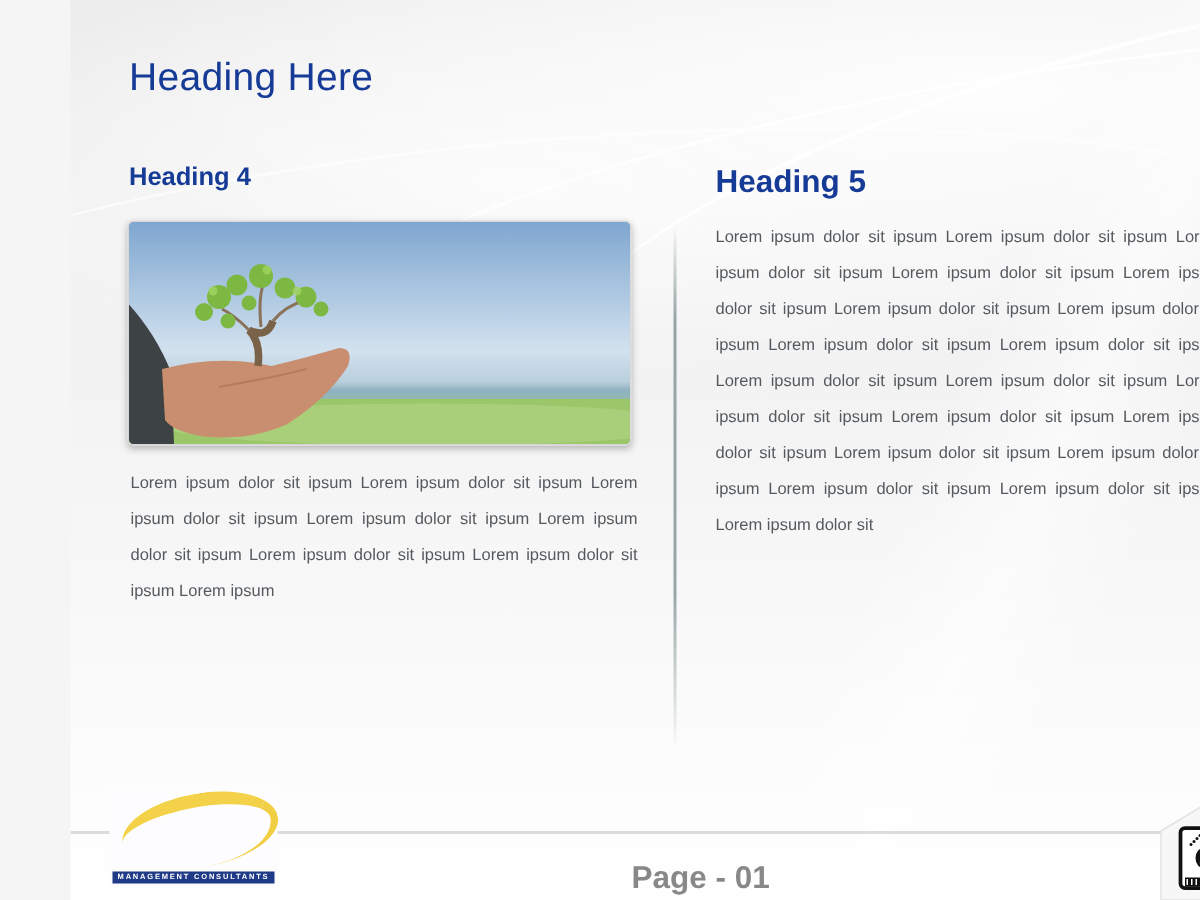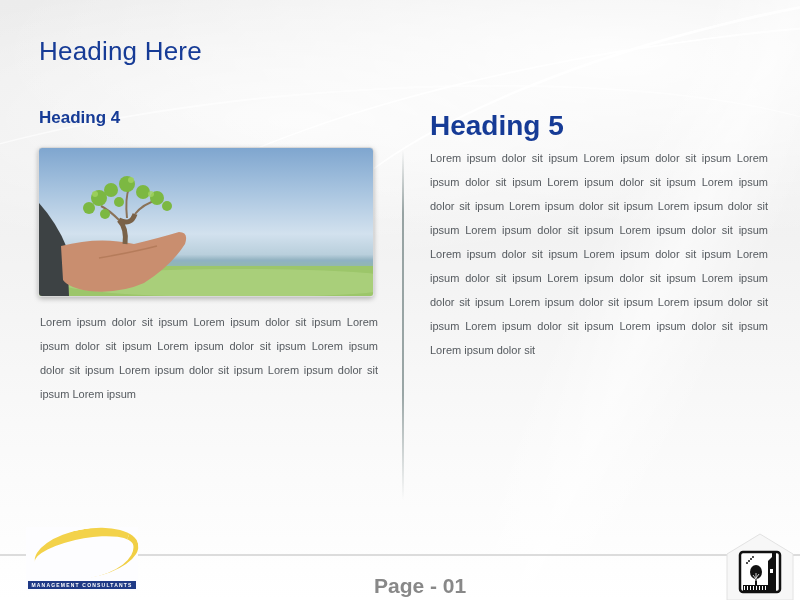--- a/index.html
+++ b/index.html
@@ -8,20 +8,21 @@
     font-family: "Liberation Sans", sans-serif;
     background: #f5f5f5;
   }
   .slide {
     position: absolute; inset: 0;
     background:
       radial-gradient(ellipse 900px 260px at 620px 60px, rgba(255,255,255,0.9), rgba(255,255,255,0) 70%),
       radial-gradient(ellipse 700px 200px at 300px 120px, rgba(255,255,255,0.7), rgba(255,255,255,0) 70%),
       linear-gradient(180deg, #ececec 0%, #f2f2f2 40%, #fafafa 75%, #ffffff 100%);
     overflow: hidden;
+    margin-left: 47px;
   }
   .swoosh {
     position: absolute; border-radius: 50%;
     border-top: 2px solid rgba(255,255,255,0.85);
     pointer-events: none;
   }
   .sw1 { left: 100px; top: 40px; width: 1200px; height: 300px; transform: rotate(-8deg); }
   .sw2 { left: 300px; top: 20px; width: 900px; height: 260px; transform: rotate(-14deg); border-top-width: 3px; }
   .sw3 { left: -200px; top: 90px; width: 1100px; height: 260px; transform: rotate(-4deg); border-top-color: rgba(255,255,255,0.6); }
   .diag {
@@ -33,21 +34,21 @@
   .page-title {
     position: absolute; left: 39px; top: 36px;
     font-size: 26px; color: #163b96; letter-spacing: 0.2px;
   }
   .h4 {
     position: absolute; left: 39px; top: 108px;
     font-size: 17px; font-weight: bold; color: #163b96;
   }
   .h5 {
     position: absolute; left: 430px; top: 110px;
-    font-size: 28px; font-weight: bold; color: #163b96;
+    font-size: 21px; font-weight: bold; color: #163b96;
   }
 
   .photo-frame {
     position: absolute; left: 38px; top: 147px; width: 334px; height: 148px;
     border: 1px solid #d8d8d8; border-radius: 4px;
     box-shadow: 0 2px 5px rgba(0,0,0,0.25);
     overflow: hidden;
     background: linear-gradient(180deg, #7fa6cf 0%, #a9c5e0 30%, #d2e1ee 58%, #b9cfdc 72%, #8fb0bf 76%, #9cc27a 80%, #8dbd5c 92%, #a7cf73 100%);
   }
   .photo-frame svg { position: absolute; left: 0; top: 0; }

